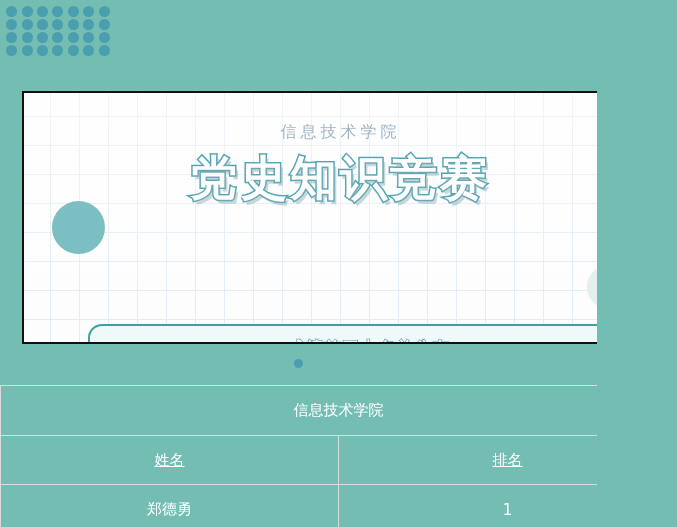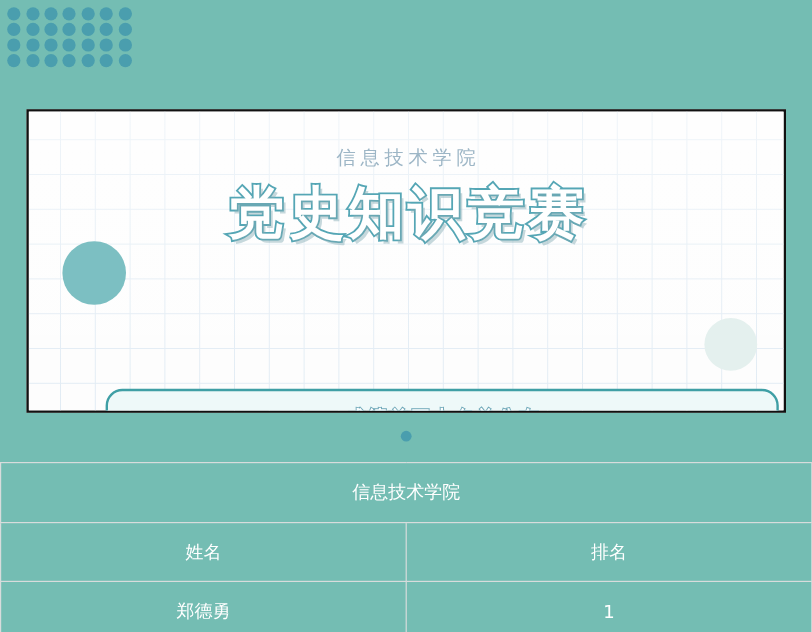--- a/index.html
+++ b/index.html
@@ -8,21 +8,21 @@
   }
   body {
     width: 677px;
     height: 527px;
     overflow: hidden;
     font-family: "Liberation Sans", sans-serif;
     background: #74bdb3;
   }
   .stage {
     position: relative;
-    width: 677px;
+    width: 597px;
     height: 527px;
     background: #74bdb3;
     overflow: hidden;
   }
 
   
   .dot-grid {
     position: absolute;
     left: 4px;
     top: 5px;
@@ -176,21 +176,21 @@
   }
   .result-table td {
     background: #74bdb3;
     color: #ffffff;
     text-align: center;
     border: 1px solid #d8dcdc;
     font-size: 15px;
     font-family: "DejaVu Sans", "Liberation Sans", sans-serif;
   }
   .result-table tr.group-row td { height: 47px; }
-  .result-table tr.head-row td  { height: 46px; }
+  .result-table tr.head-row td  { height: 46px; text-decoration: underline; }
   .result-table tr.data-row td  { height: 47px; }
 </style>
 </head>
 <body>
 
 <div class="stage">
 
   <div class="dot-grid">
     <span class="dot"></span>
     <span class="dot"></span>

